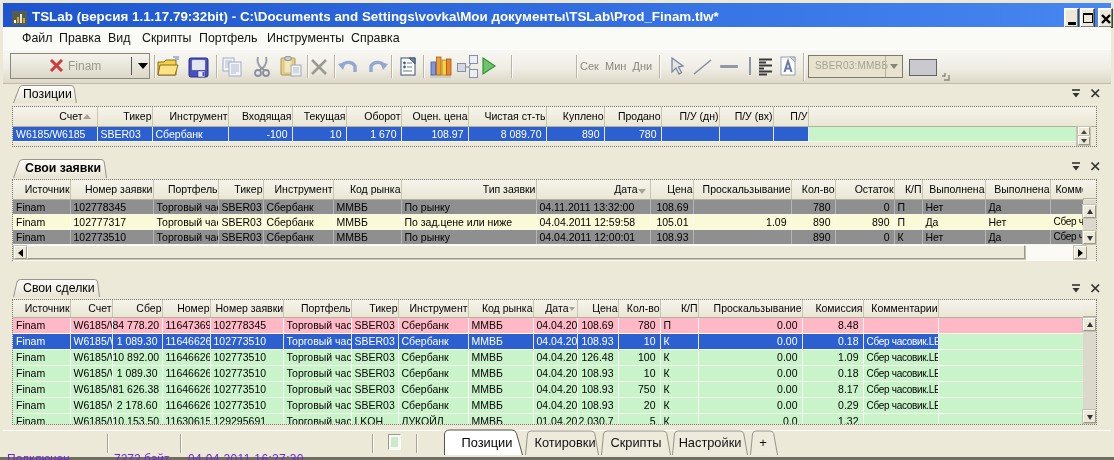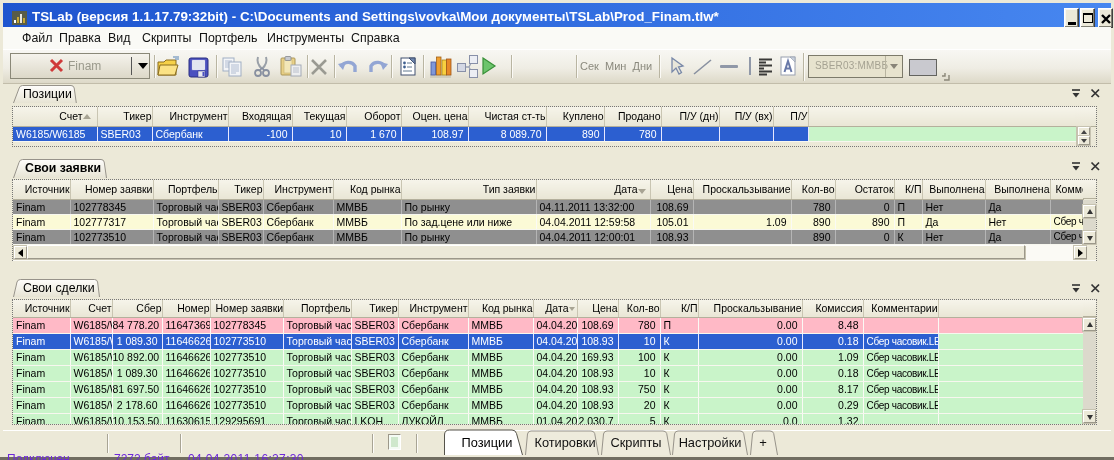--- a/index.html
+++ b/index.html
@@ -516,21 +516,21 @@
           <td>Finam</td>
           <td>W6185/W6185</td>
           <td class="r">10 892.00</td>
           <td>11646626</td>
           <td>102773510</td>
           <td>Торговый час</td>
           <td>SBER03</td>
           <td>Сбербанк</td>
           <td>ММВБ</td>
           <td>04.04.20</td>
-          <td class="r">169.93</td>
+          <td class="r">126.48</td>
           <td class="r">100</td>
           <td>К</td>
           <td class="r">0.00</td>
           <td class="r">1.09</td>
           <td style="font-size:10px;letter-spacing:-0.3px;">Сбер часовик.LE</td>
           <td style="border-right:none;"></td>
         </tr>
     <tr class="rowgreen" style="height:16px;">
           <td>Finam</td>
           <td>W6185/W6185</td>
@@ -546,21 +546,21 @@
           <td class="r">10</td>
           <td>К</td>
           <td class="r">0.00</td>
           <td class="r">0.18</td>
           <td style="font-size:10px;letter-spacing:-0.3px;">Сбер часовик.LE</td>
           <td style="border-right:none;"></td>
         </tr>
     <tr class="rowgreen" style="height:16px;">
           <td>Finam</td>
           <td>W6185/W6185</td>
-          <td class="r">81 697.50</td>
+          <td class="r">81 626.38</td>
           <td>11646626</td>
           <td>102773510</td>
           <td>Торговый час</td>
           <td>SBER03</td>
           <td>Сбербанк</td>
           <td>ММВБ</td>
           <td>04.04.20</td>
           <td class="r">108.93</td>
           <td class="r">750</td>
           <td>К</td>

